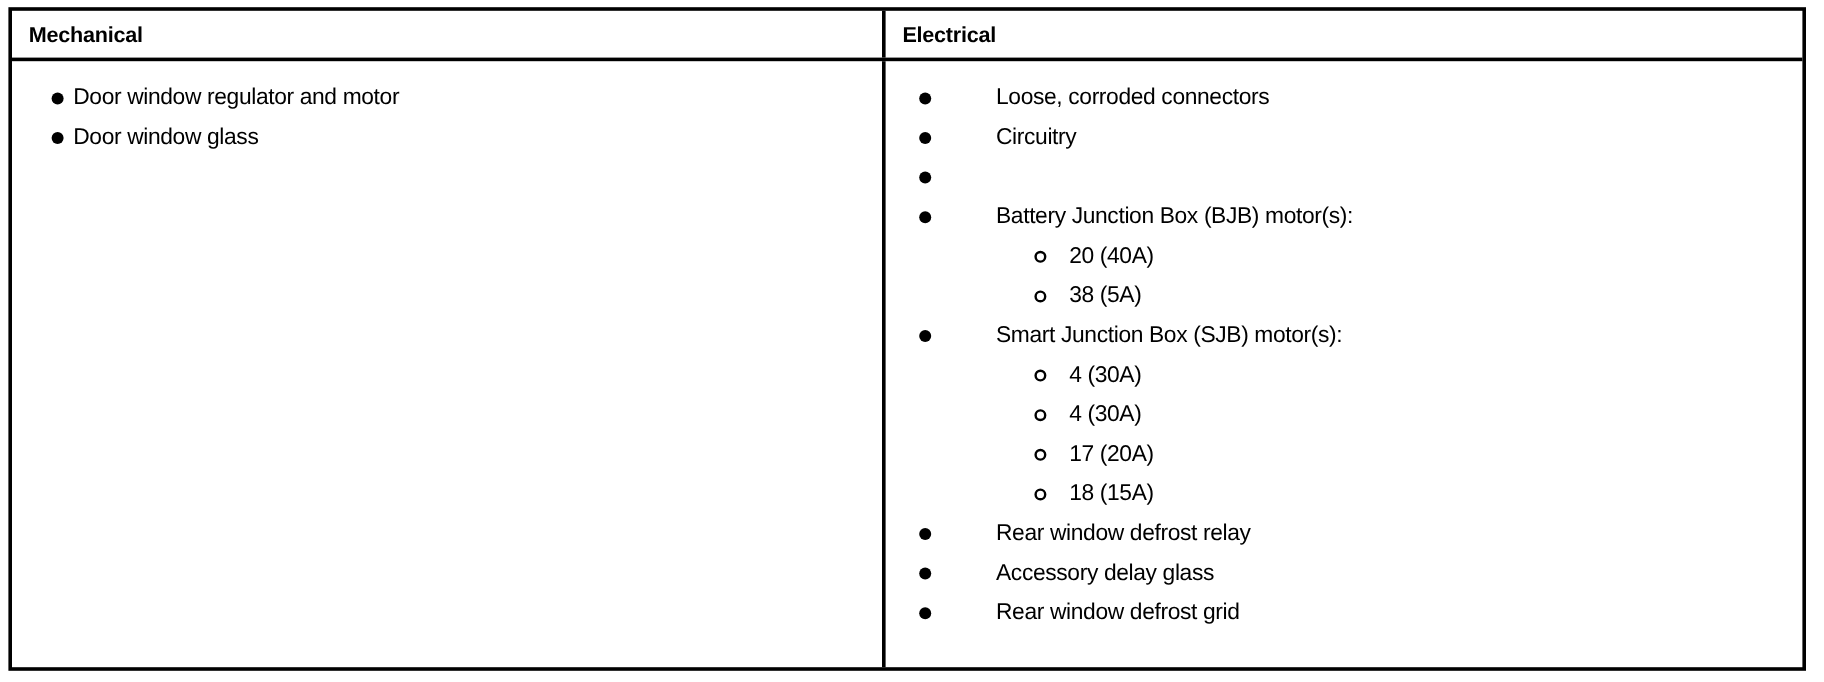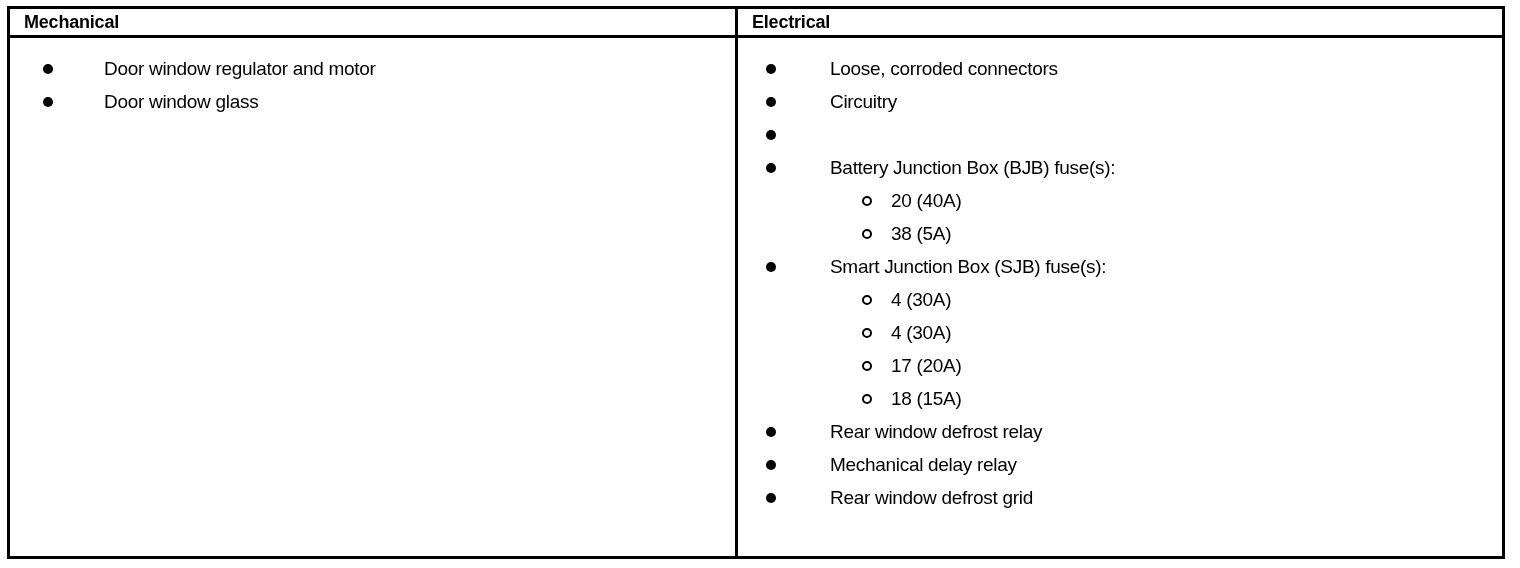--- a/index.html
+++ b/index.html
@@ -31,21 +31,21 @@
     box-sizing: border-box;
     border: 3px solid #000000;
     display: flex;
     flex-direction: column;
     background: #ffffff;
   }
 
   .header-row {
     display: flex;
     flex: 0 0 auto;
-    height: 29px;
+    height: 42px;
     border-bottom: 3px solid #000000;
     box-sizing: border-box;
   }
 
   .body-row {
     display: flex;
     flex: 1 1 auto;
     min-height: 0;
     box-sizing: border-box;
   }
@@ -96,21 +96,21 @@
     position: relative;
     height: 33px;
     line-height: 33px;
     font-size: 19px;
     letter-spacing: -0.3px;
     white-space: nowrap;
   }
 
   
   .item.lvl1 {
-    padding-left: 94px;
+    padding-left: 51px;
   }
   .item.lvl1 .bullet-disc {
     position: absolute;
     left: 33px;
     top: 50%;
     margin-top: -5px;
     width: 10px;
     height: 10px;
     border-radius: 50%;
     background: #000000;
@@ -174,30 +174,30 @@
             <li class="item lvl1"><span class="bullet-disc"></span><span class="item-text">Door window regulator and motor</span></li>
             <li class="item lvl1"><span class="bullet-disc"></span><span class="item-text">Door window glass</span></li>
           </ul>
       </div>
 
       <div class="col-right">
         <ul class="list cell-pad-right" id="list-electrical">
             <li class="item lvl1"><span class="bullet-disc"></span><span class="item-text">Loose, corroded connectors</span></li>
             <li class="item lvl1"><span class="bullet-disc"></span><span class="item-text">Circuitry</span></li>
             <li class="item lvl1"><span class="bullet-disc"></span></li>
-            <li class="item lvl1"><span class="bullet-disc"></span><span class="item-text">Battery Junction Box (BJB) fuse(s):</span></li>
+            <li class="item lvl1"><span class="bullet-disc"></span><span class="item-text">Battery Junction Box (BJB) motor(s):</span></li>
             <li class="item lvl2"><span class="bullet-circle"></span><span class="item-text">20 (40A)</span></li>
             <li class="item lvl2"><span class="bullet-circle"></span><span class="item-text">38 (5A)</span></li>
-            <li class="item lvl1"><span class="bullet-disc"></span><span class="item-text">Smart Junction Box (SJB) fuse(s):</span></li>
+            <li class="item lvl1"><span class="bullet-disc"></span><span class="item-text">Smart Junction Box (SJB) motor(s):</span></li>
             <li class="item lvl2"><span class="bullet-circle"></span><span class="item-text">4 (30A)</span></li>
             <li class="item lvl2"><span class="bullet-circle"></span><span class="item-text">4 (30A)</span></li>
             <li class="item lvl2"><span class="bullet-circle"></span><span class="item-text">17 (20A)</span></li>
             <li class="item lvl2"><span class="bullet-circle"></span><span class="item-text">18 (15A)</span></li>
             <li class="item lvl1"><span class="bullet-disc"></span><span class="item-text">Rear window defrost relay</span></li>
-            <li class="item lvl1"><span class="bullet-disc"></span><span class="item-text">Mechanical delay relay</span></li>
+            <li class="item lvl1"><span class="bullet-disc"></span><span class="item-text">Accessory delay glass</span></li>
             <li class="item lvl1"><span class="bullet-disc"></span><span class="item-text">Rear window defrost grid</span></li>
           </ul>
       </div>
 
     </div>
 
   </div>
 
 </div>
 

